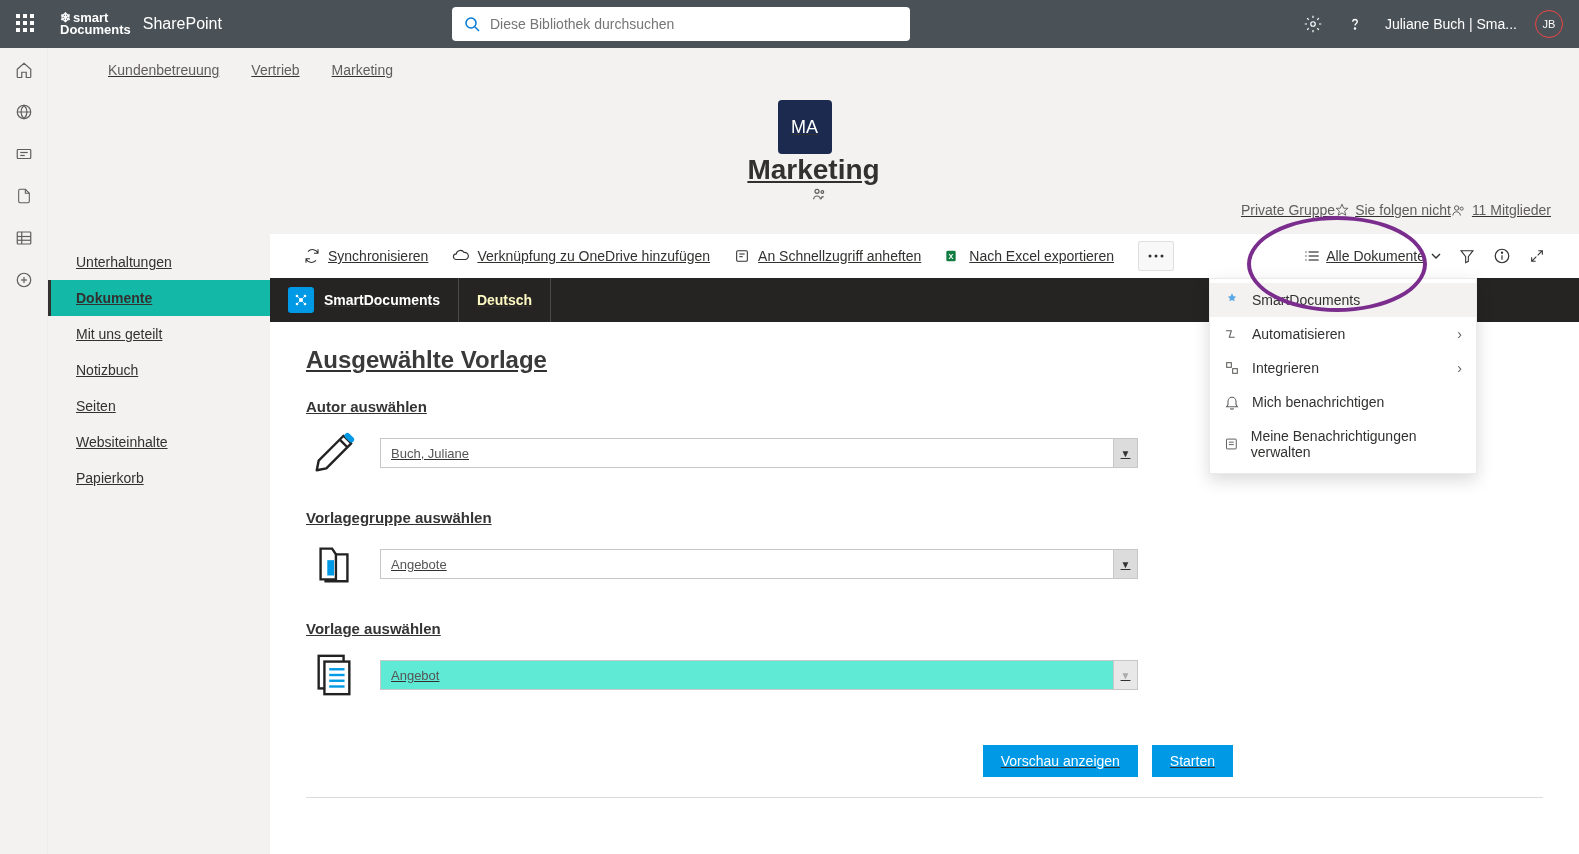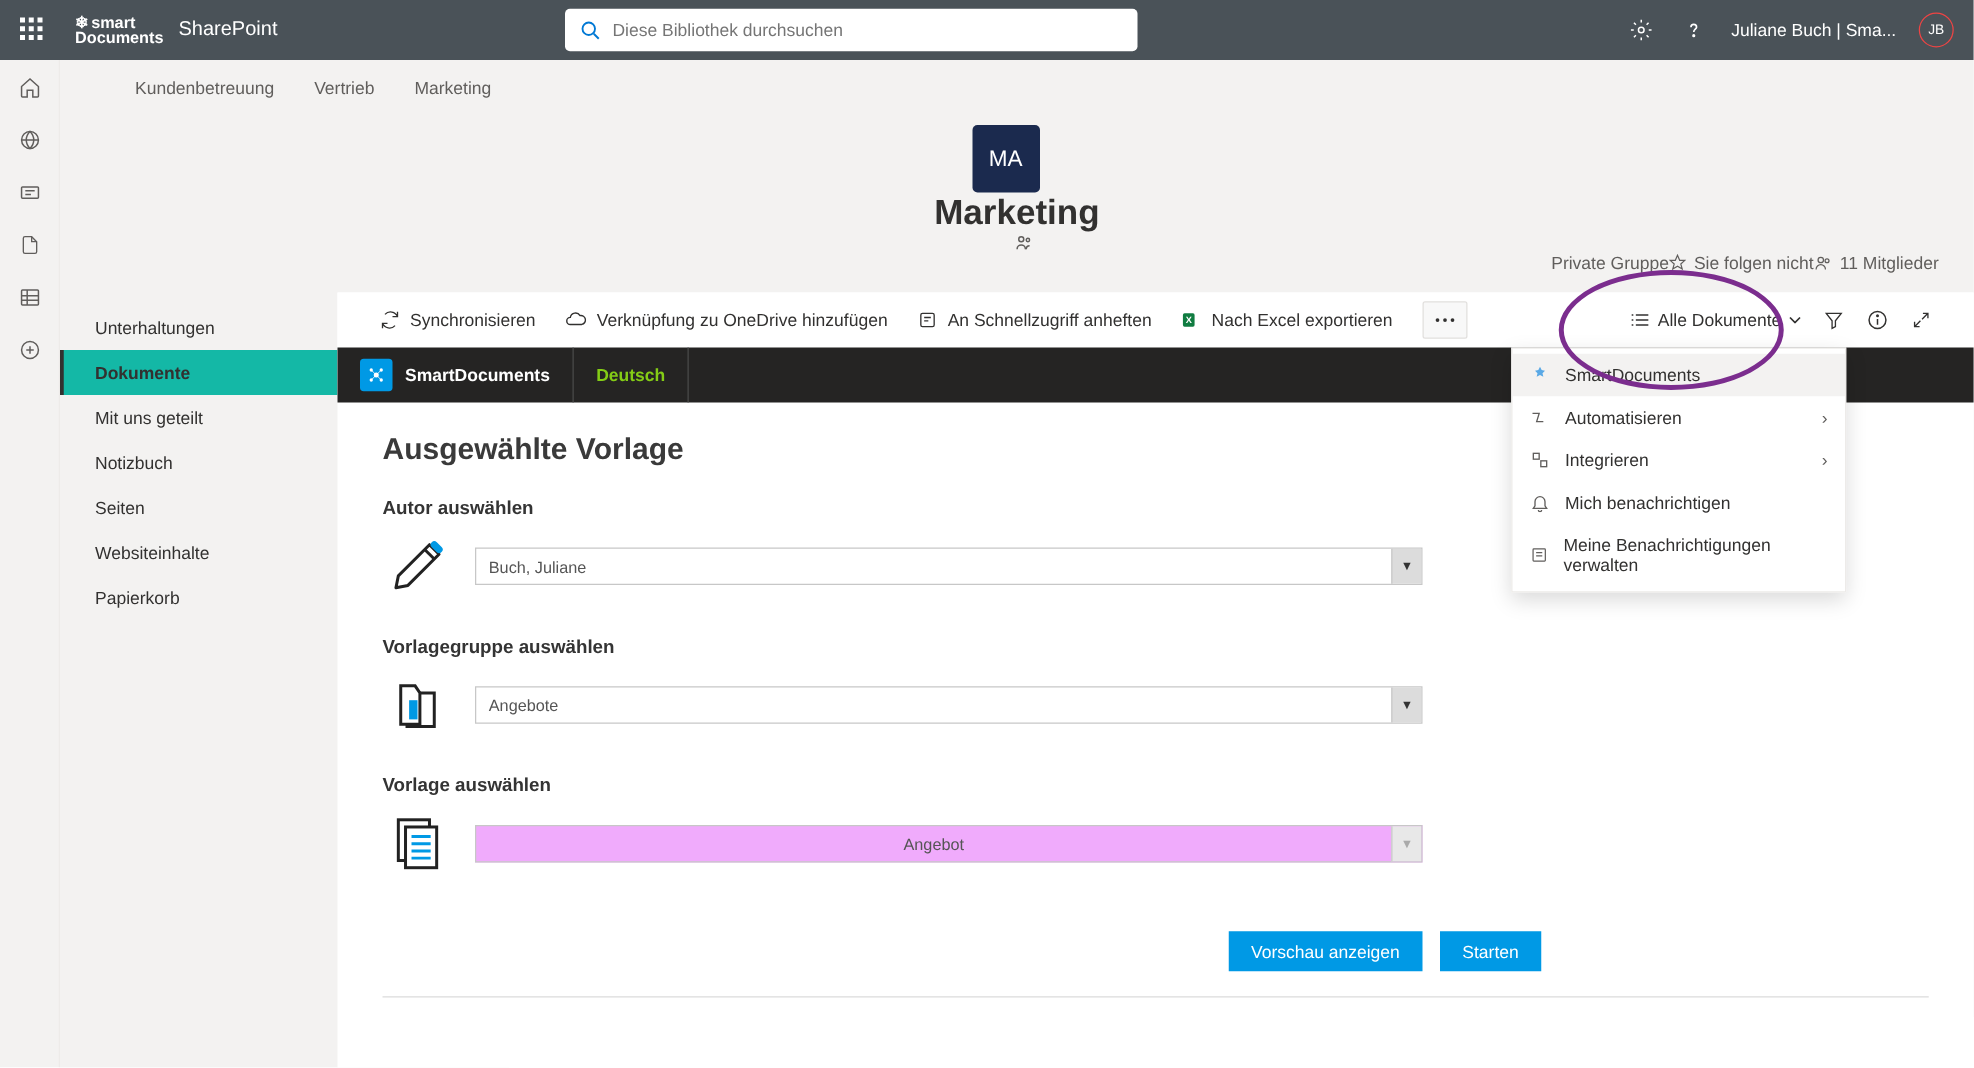--- a/index.html
+++ b/index.html
@@ -16,21 +16,21 @@
 .app-name { font-size: 16px; font-weight: 400; }
 .search-wrap { flex: 0 0 auto; margin-left: 190px; }
 .search-box { width: 458px; height: 34px; background: #fff; border-radius: 4px; display: flex; align-items: center; padding: 0 12px; gap: 10px; }
 .search-box input { border: none; outline: none; flex: 1; font-size: 14px; color: #605e5c; }
 .top-right { margin-left: auto; display: flex; align-items: center; gap: 18px; color: #fff; }
 .top-right .icon-btn { cursor: pointer; display: flex; align-items: center; justify-content: center; width: 24px; height: 24px; }
 .user-name { font-size: 14px; }
 .avatar { width: 28px; height: 28px; border: 1px solid #ef4444; border-radius: 50%; display: flex; align-items: center; justify-content: center; font-size: 11px; }
 
 
-.shell { display: flex; height: calc(854px - 48px); }
+.shell { display: flex; height: calc(854px - 48px); text-decoration: underline; }
 
 
 .left-rail { width: 48px; background: #f3f2f1; display: flex; flex-direction: column; align-items: center; padding-top: 12px; gap: 22px; border-right: 1px solid #edebe9; }
 .left-rail .rail-icon { width: 20px; height: 20px; cursor: pointer; color: #605e5c; display: flex; align-items: center; justify-content: center; }
 
 
 .content-col { flex: 1; display: flex; flex-direction: column; background: #f3f2f1; }
 
 
 .hub-nav { height: 44px; display: flex; align-items: center; padding-left: 60px; gap: 32px; background: #f3f2f1; }
@@ -65,31 +65,31 @@
 
 .dropdown { position: absolute; top: 44px; right: 102px; width: 268px; background: #fff; box-shadow: 0 6px 16px rgba(0,0,0,0.15); border: 1px solid #edebe9; z-index: 50; padding: 4px 0; }
 .dropdown .dd-item { display: flex; align-items: center; padding: 9px 14px; gap: 12px; cursor: pointer; font-size: 14px; color: #323130; }
 .dropdown .dd-item.hl { background: #f3f2f1; }
 .dd-chevron { margin-left: auto; color: #605e5c; }
 
 
 .dark-bar { height: 44px; background: #252423; display: flex; align-items: stretch; }
 .dark-tab-logo { display: flex; align-items: center; padding: 0 18px; gap: 10px; color: #fff; font-weight: 600; border-right: 1px solid #4a4a4a; }
 .dark-tab-logo .sd-square { width: 26px; height: 26px; background: #0099e5; border-radius: 3px; display: flex; align-items: center; justify-content: center; }
-.dark-tab { display: flex; align-items: center; padding: 0 18px; color: #84cc16; border-right: 1px solid #4a4a4a; font-weight: 600; }
+.dark-tab { display: flex; align-items: center; padding: 0 18px; color: #fef9c3; border-right: 1px solid #4a4a4a; font-weight: 600; }
 
 
 .form-area { padding: 24px 36px; flex: 1; overflow: auto; }
 .form-title { font-size: 24px; font-weight: 700; color: #3a3a3a; margin-bottom: 24px; }
 .form-section { margin-bottom: 28px; }
 .section-label { font-weight: 700; font-size: 15px; color: #343434; margin-bottom: 10px; }
 .field-row { display: flex; align-items: center; gap: 18px; }
 .field-icon { width: 56px; height: 56px; display: flex; align-items: center; justify-content: center; }
 .select-box { flex: 0 0 758px; max-width: 758px; height: 30px; border: 1px solid #c7c7c7; display: flex; align-items: center; background: #fff; }
-.select-box.disabled { background: #f0abfc; text-align: center; }
+.select-box.disabled { background: #5eead4; }
 .select-val { flex: 1; padding: 0 10px; font-size: 13px; color: #555; }
 .select-arrow { width: 24px; height: 100%; background: #dcdcdc; display: flex; align-items: center; justify-content: center; font-size: 10px; color: #333; border-left: 1px solid #c7c7c7; }
 .select-arrow.disabled { color: #aaa; background: #e8e8e8; }
 
 
 .actions { display: flex; justify-content: flex-end; gap: 14px; padding: 14px 10px 20px 0; border-top: none; margin-top: 12px; margin-right: 300px; }
 .btn { padding: 8px 18px; background: #0099e5; color: #fff; border: none; cursor: pointer; font-size: 14px; }
 .bottom-line { border-top: 1px solid #dcdcdc; margin: 0 0 0 0; }
 
 svg { display: block; }

